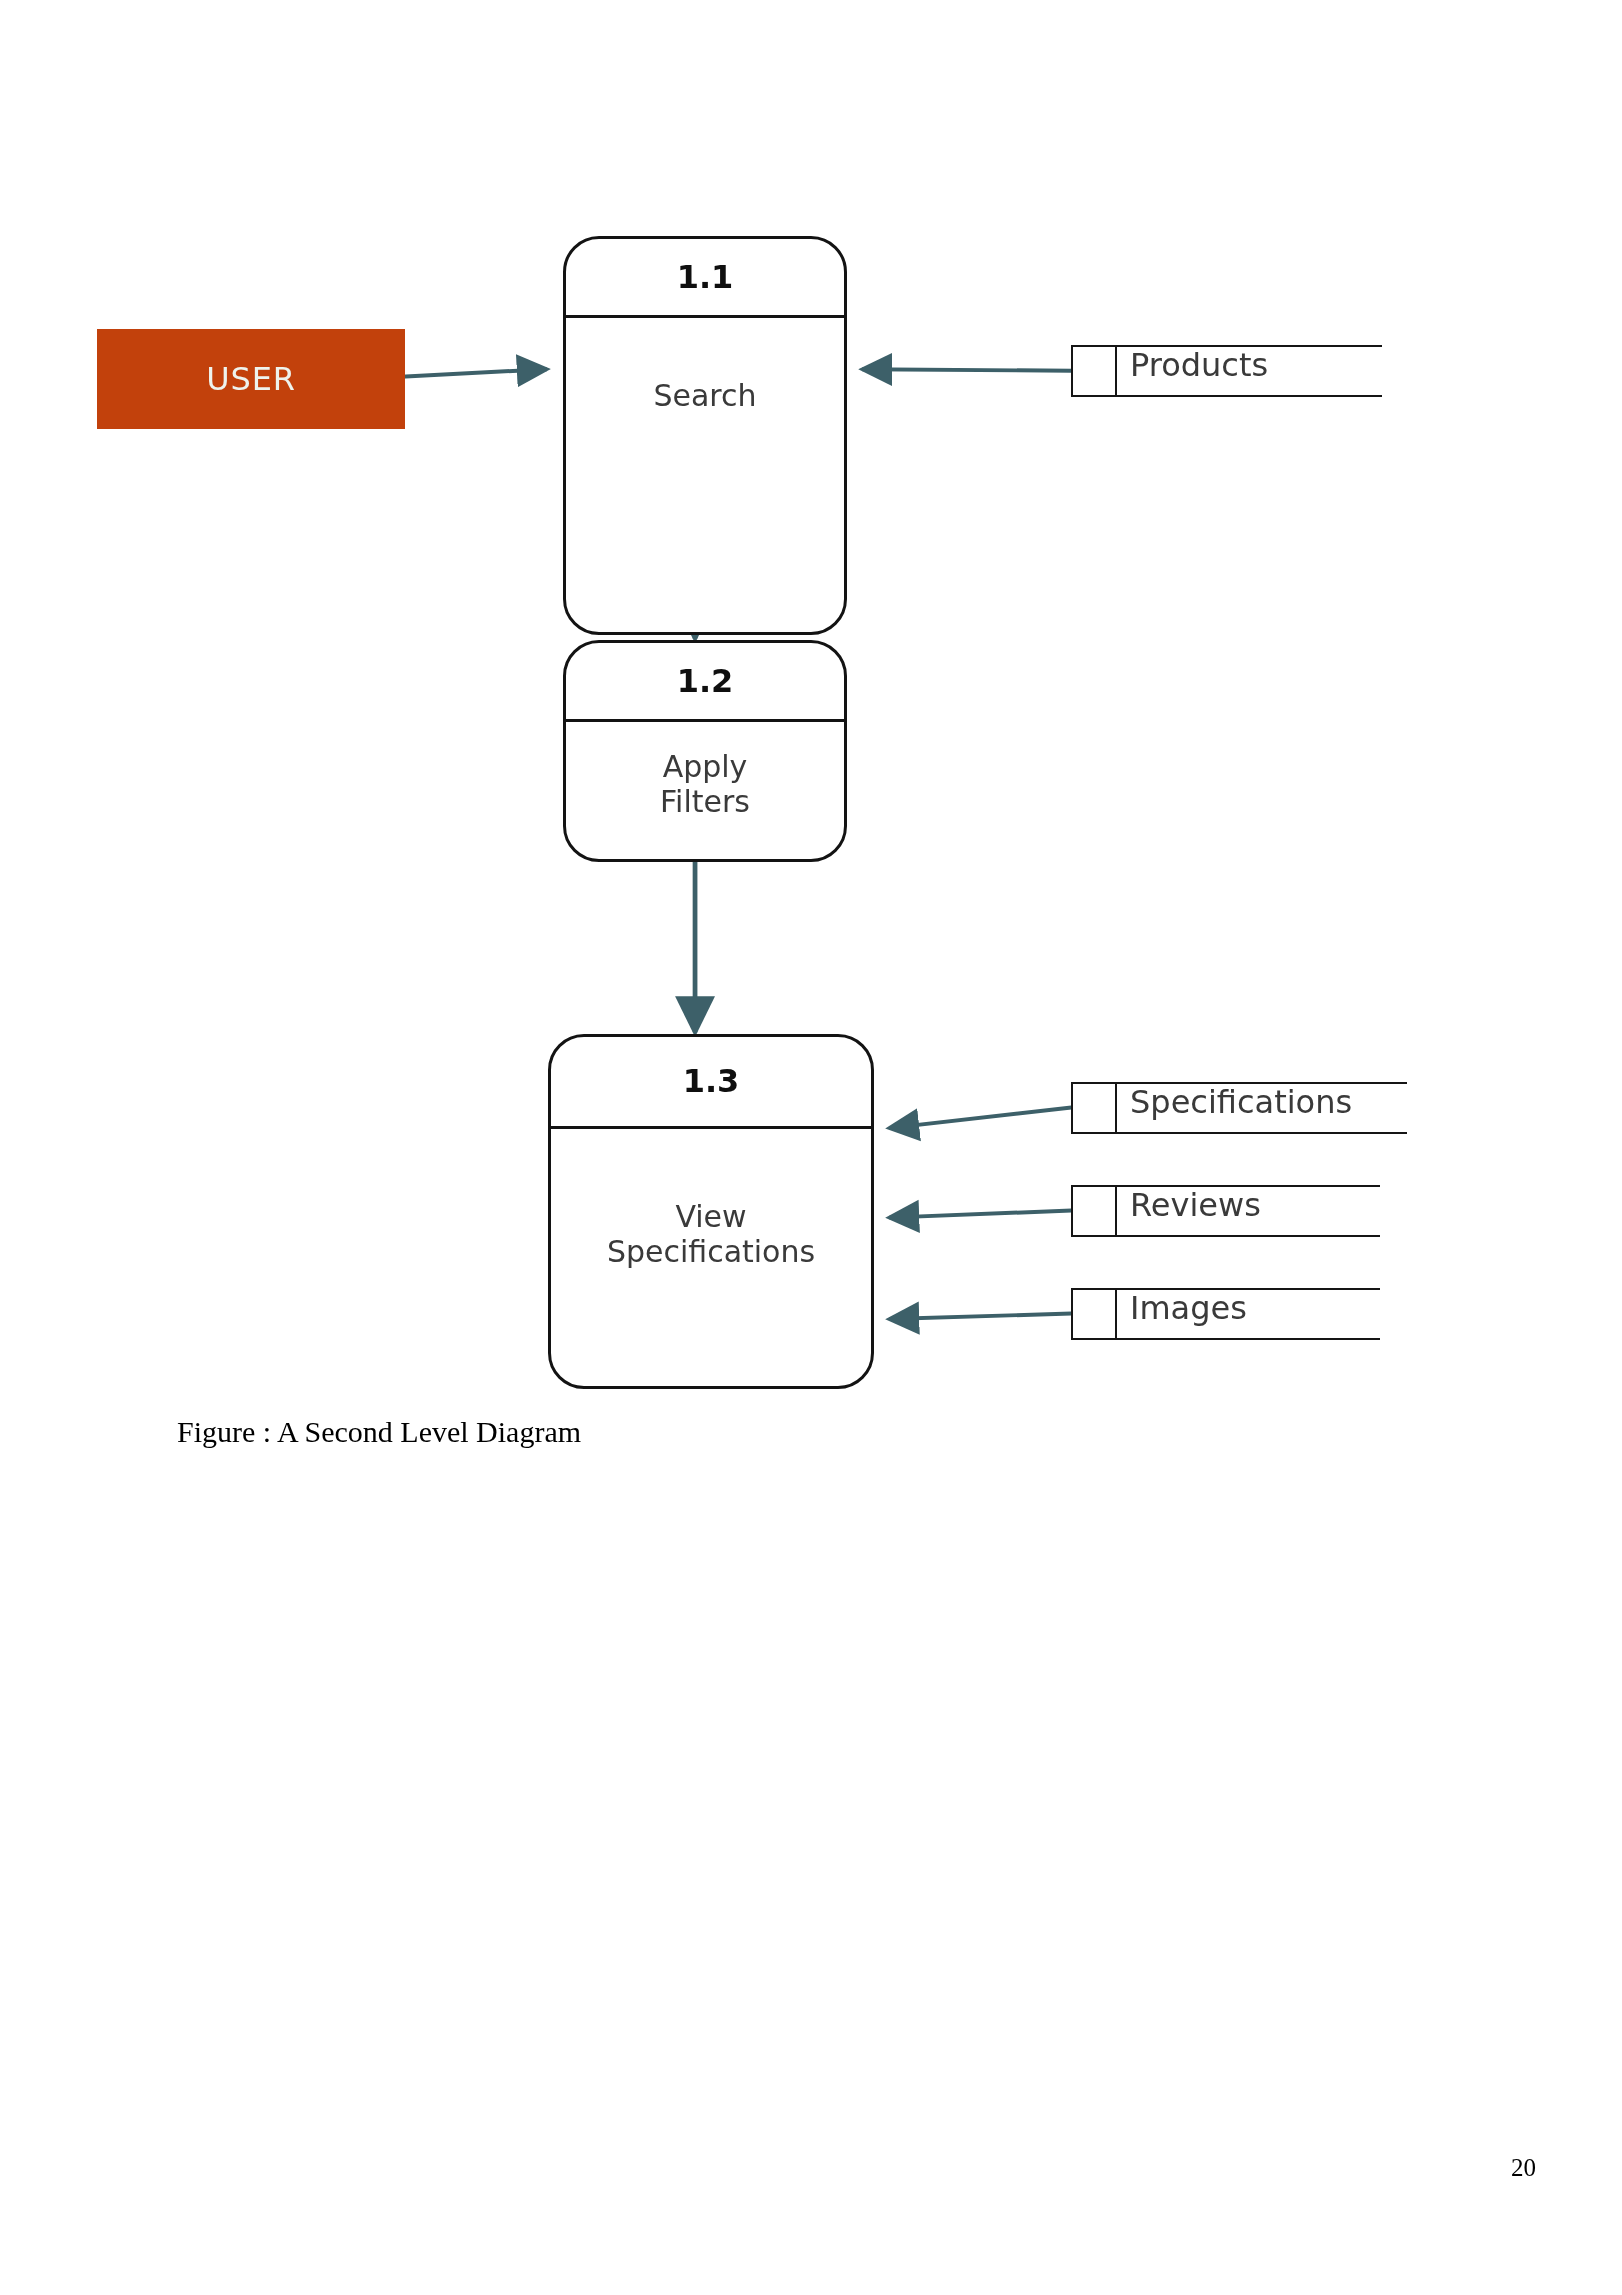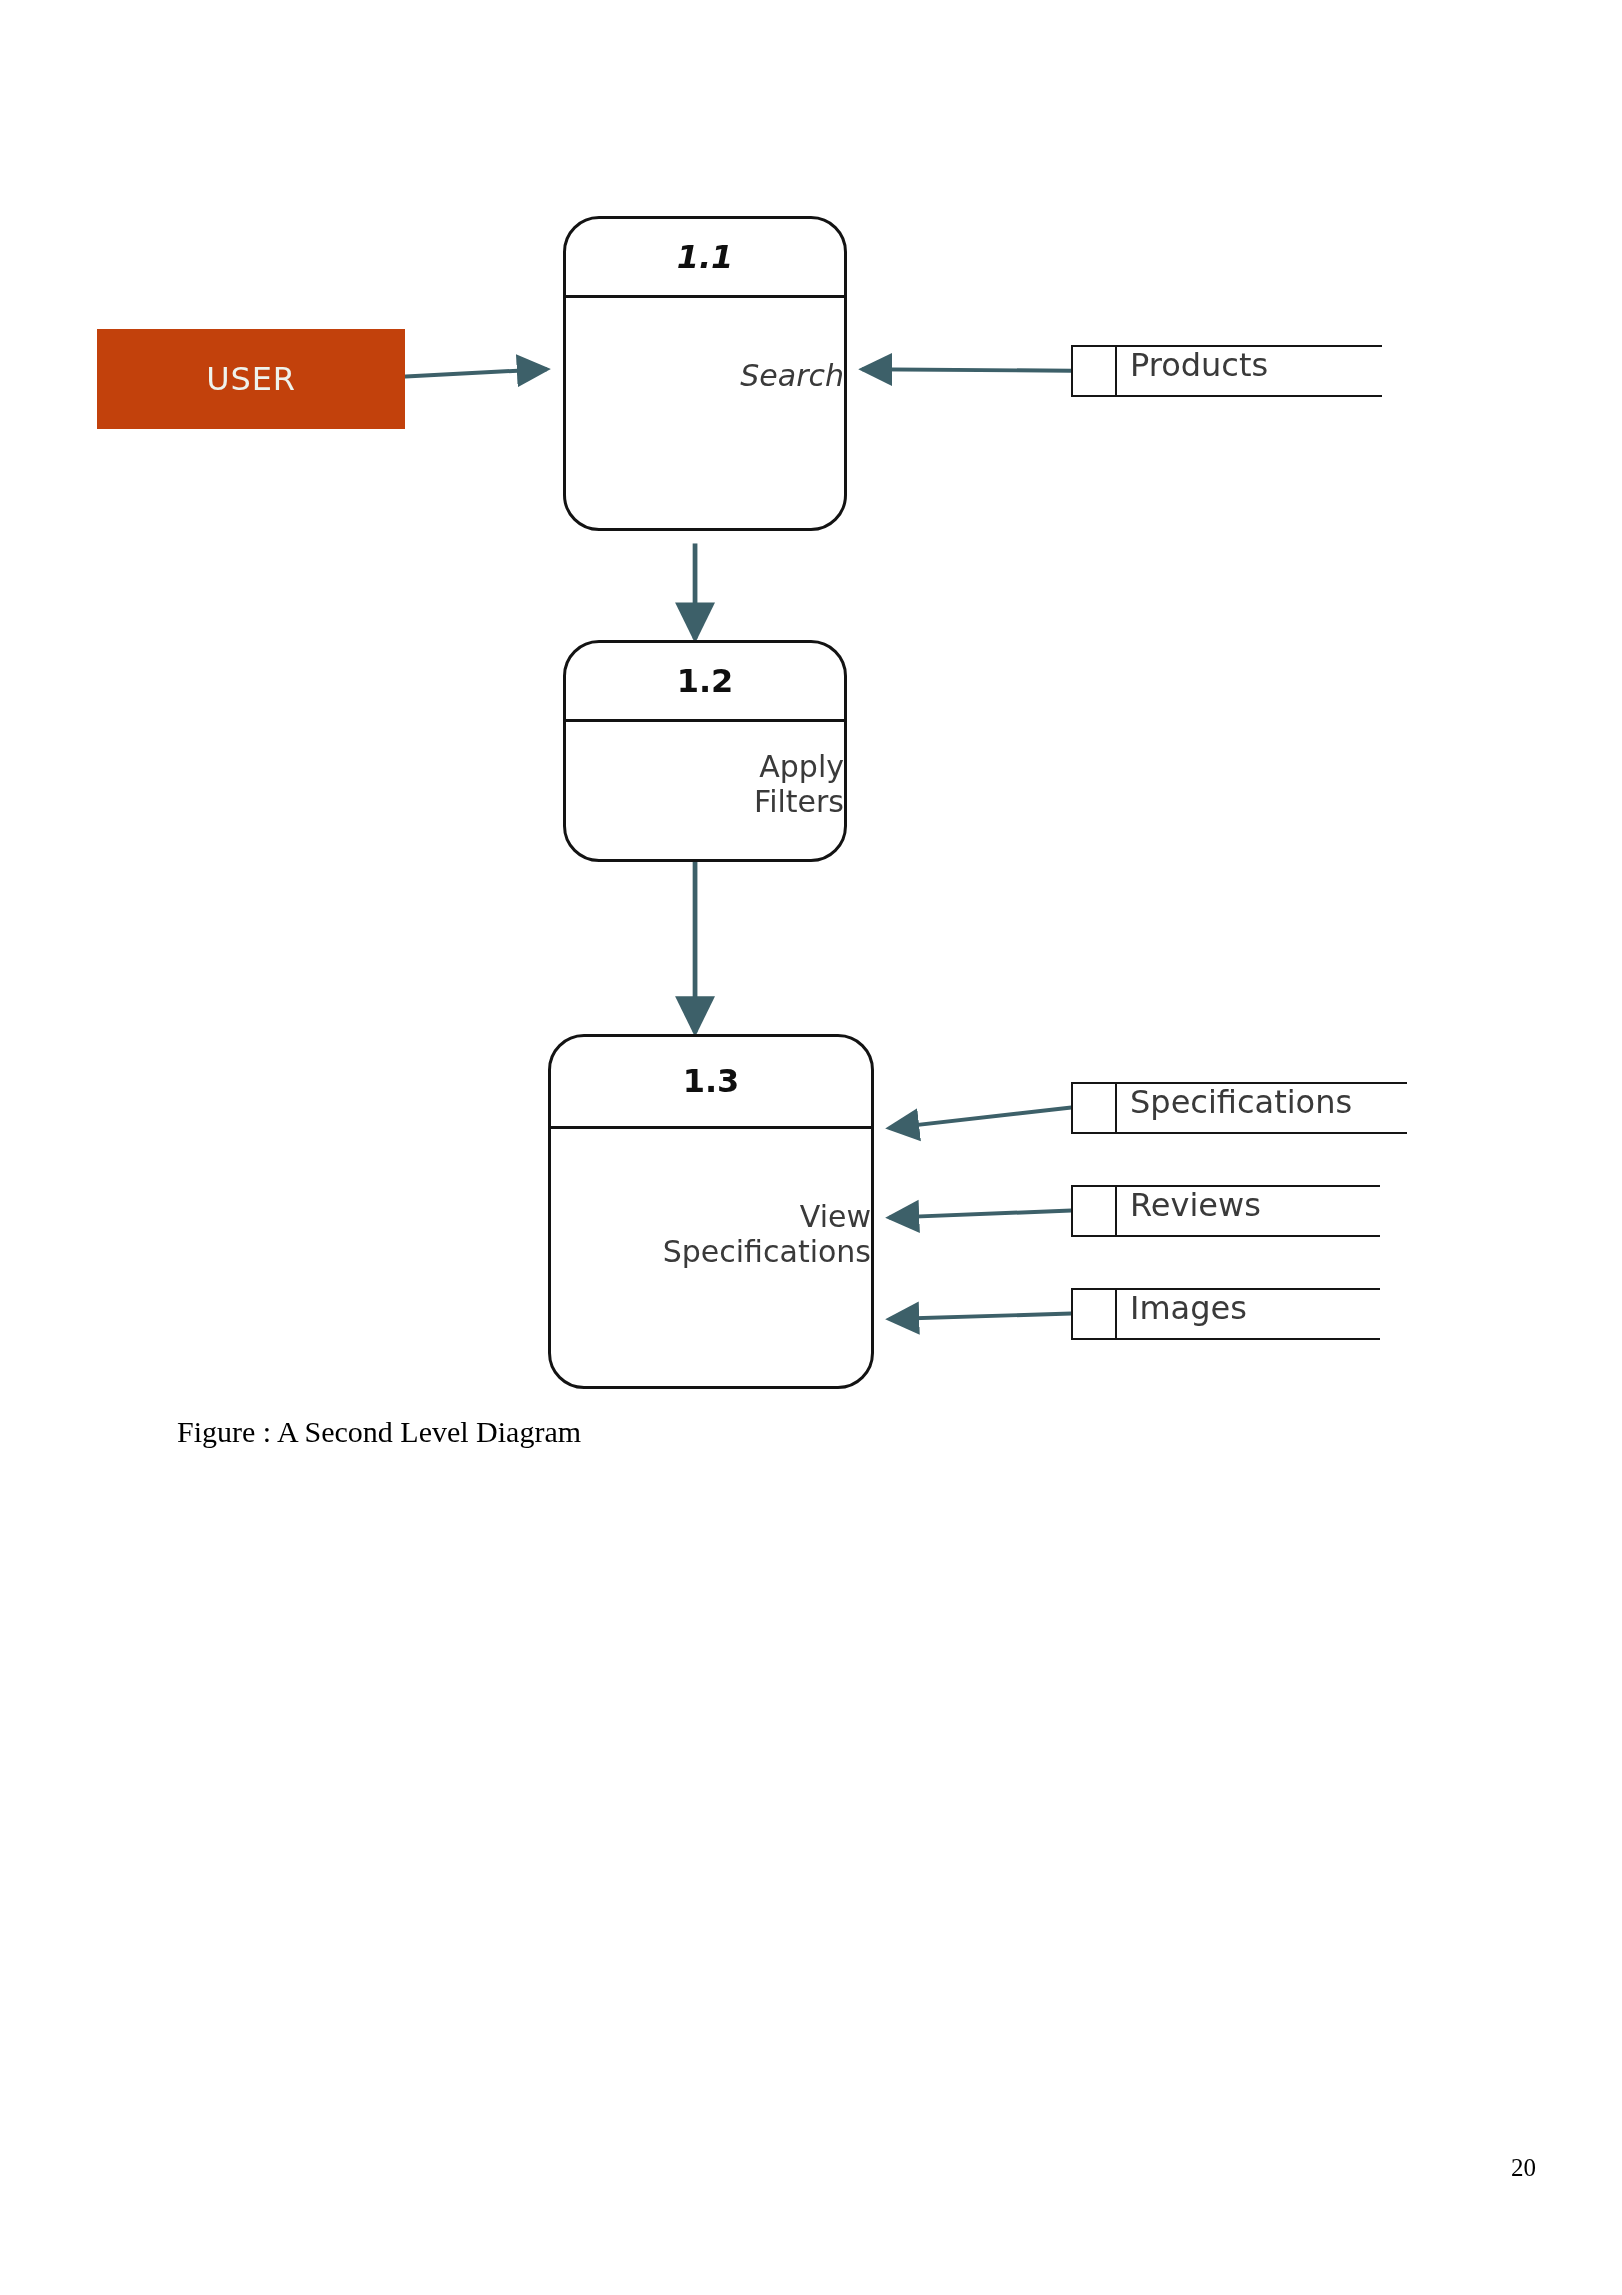--- a/index.html
+++ b/index.html
@@ -87,21 +87,21 @@
     position: absolute;
     left: -3.2px;
     right: -3.2px;
     height: 0;
     border-top: 3.2px solid #131313;
   }
   .process .plabel {
     position: absolute;
     left: 0;
     right: 0;
-    text-align: right;
+    text-align: center;
     font-family: "DejaVu Sans", sans-serif;
     font-size: 30px;
     line-height: 1.18;
     color: #3a3a3a;
   }
 
   
   .store {
     position: absolute;
     box-sizing: border-box;
@@ -194,21 +194,21 @@
 
       <g>
         <line x1="1352" y1="1658" x2="1122" y2="1665" stroke="#3d6069" stroke-width="5" marker-end="url(#ah)"></line>
       </g>
     </svg>
 
     <div class="entity-box" style="left:97px; top:329px; width:308px; height:100px; background:#c2410c;">
       <span>USER</span>
     </div>
 
-    <div class="process" style="left:563px; top:216px; width:284px; height:315px;font-style:italic;">
+    <div class="process" style="left:563px; top:236px; width:284px; height:399px;">
       <div class="pnum" style="top:19px;">1.1</div>
       <div class="pdiv" style="top:76px;"></div>
       <div class="plabel" style="top:139px;">Search</div>
     </div>
 
     <div class="process" style="left:563px; top:640px; width:284px; height:222px;">
       <div class="pnum" style="top:19px;">1.2</div>
       <div class="pdiv" style="top:76px;"></div>
       <div class="plabel" style="top:106px;">
         <div>Apply</div>

